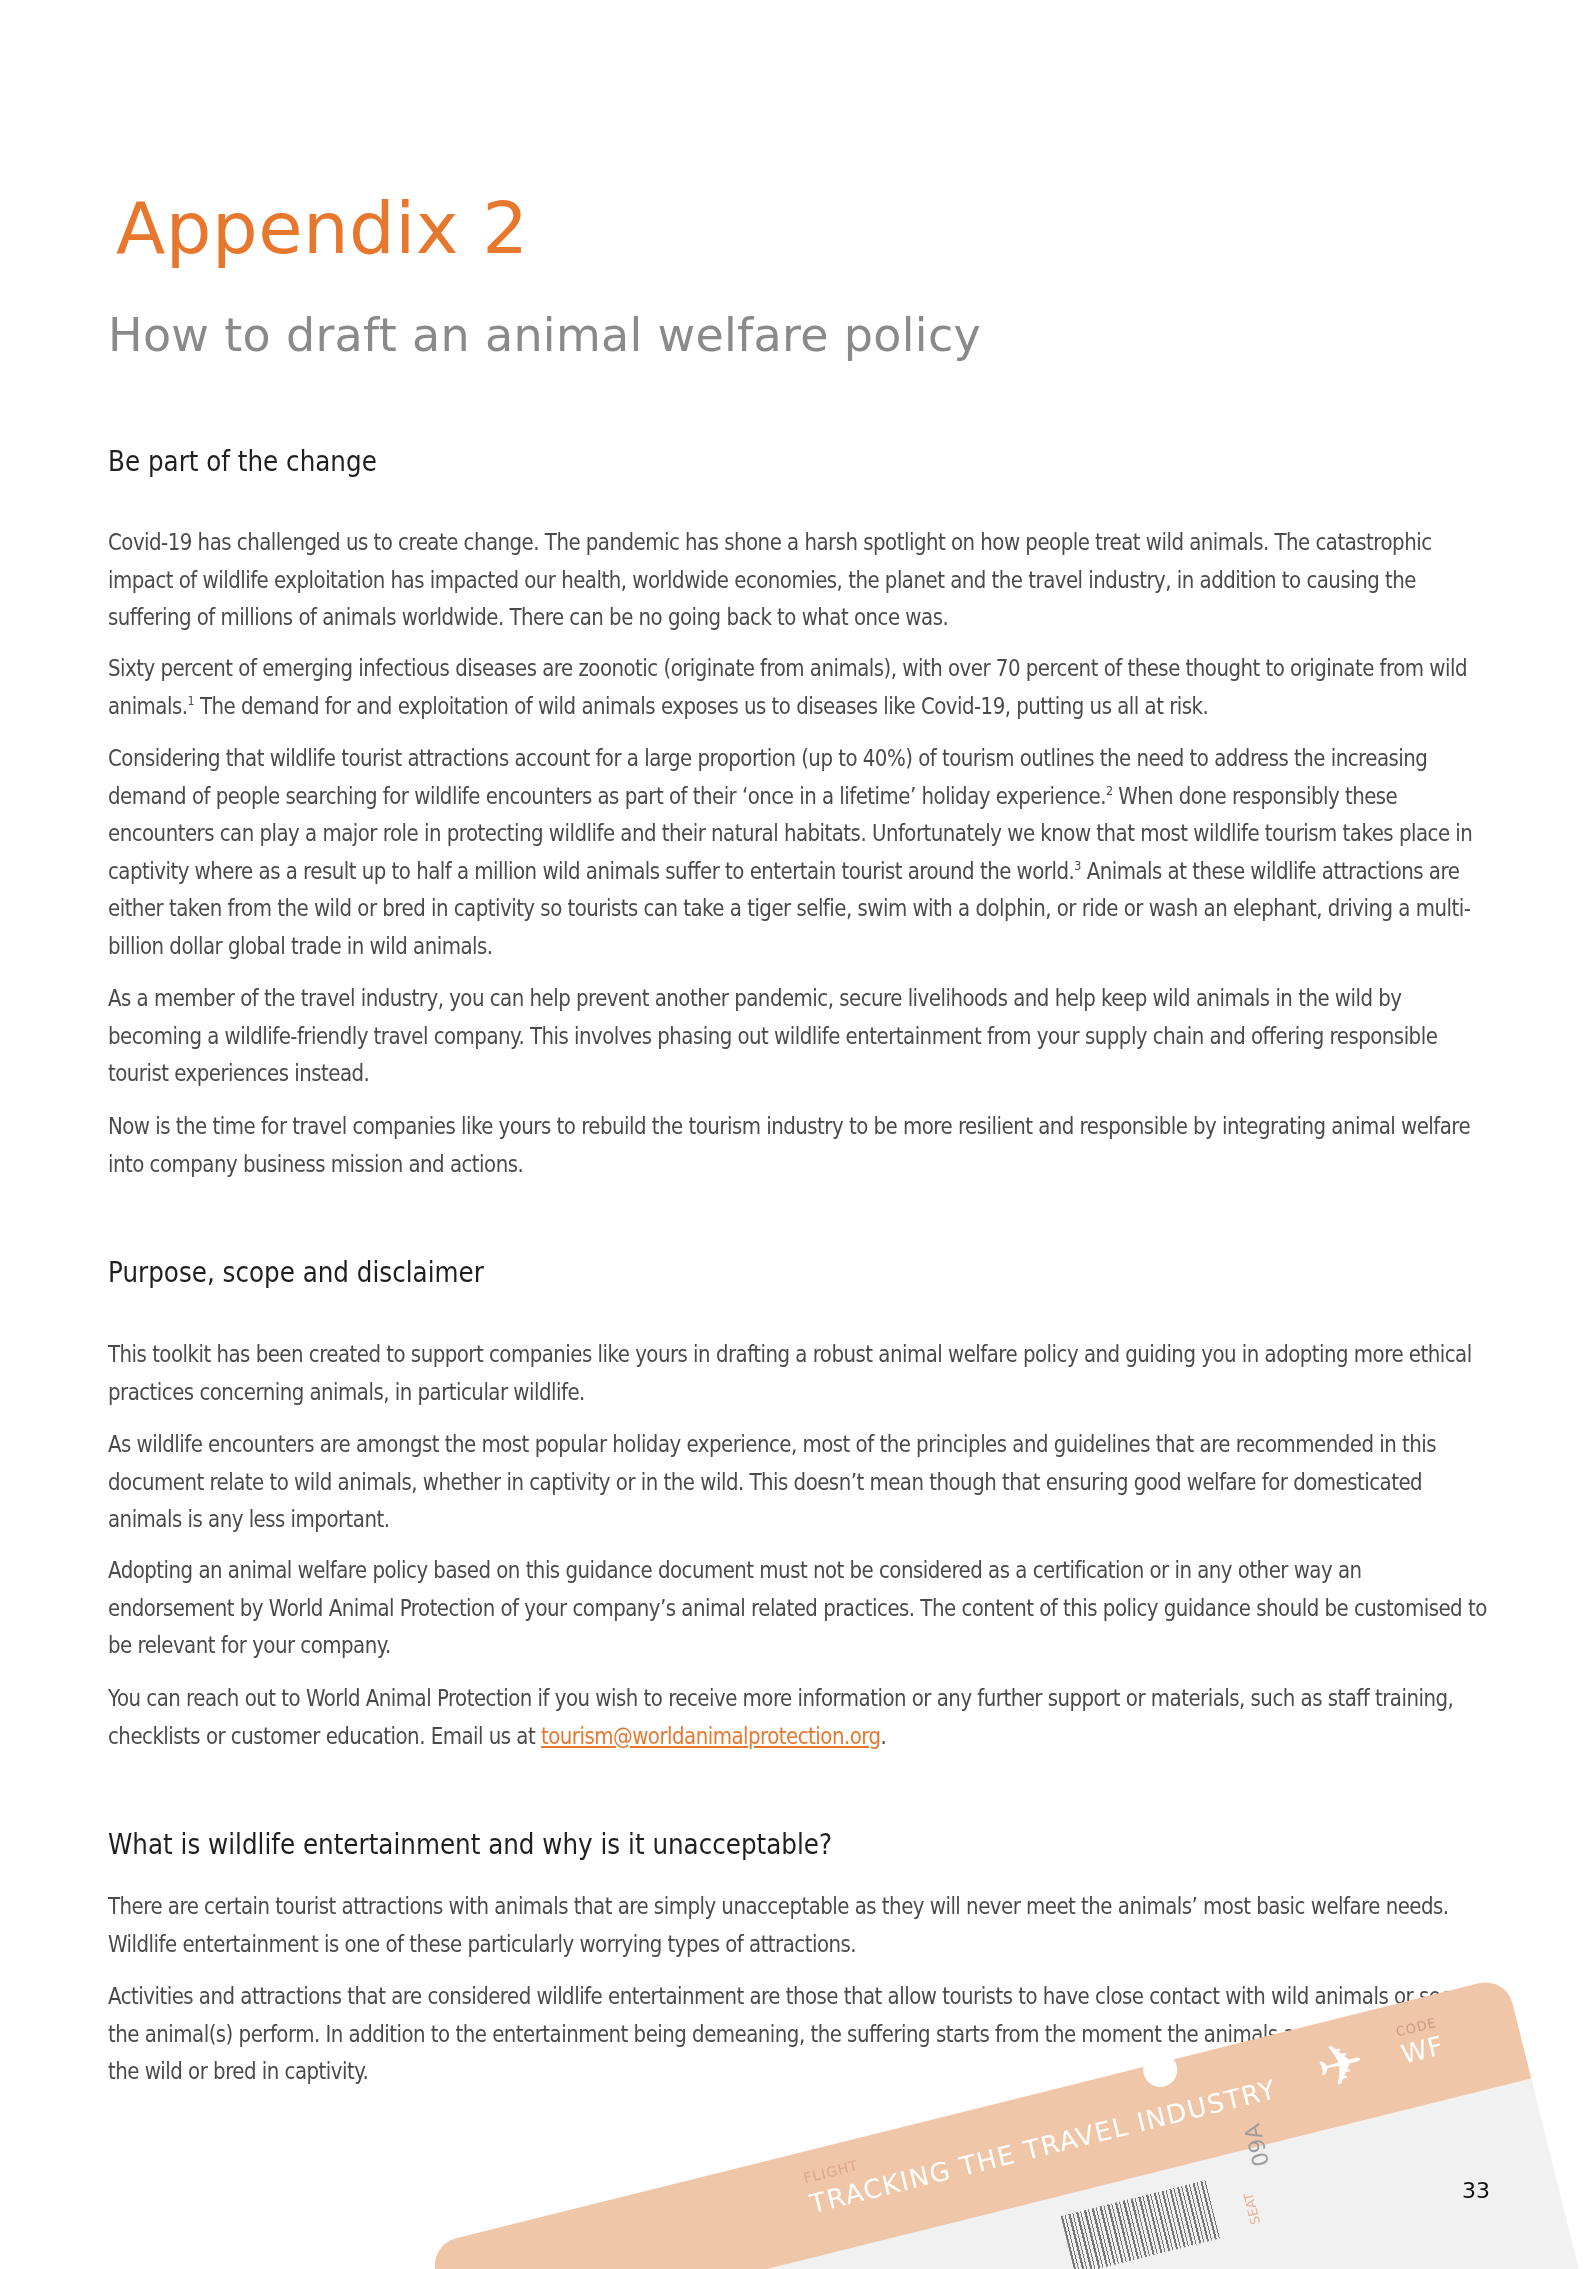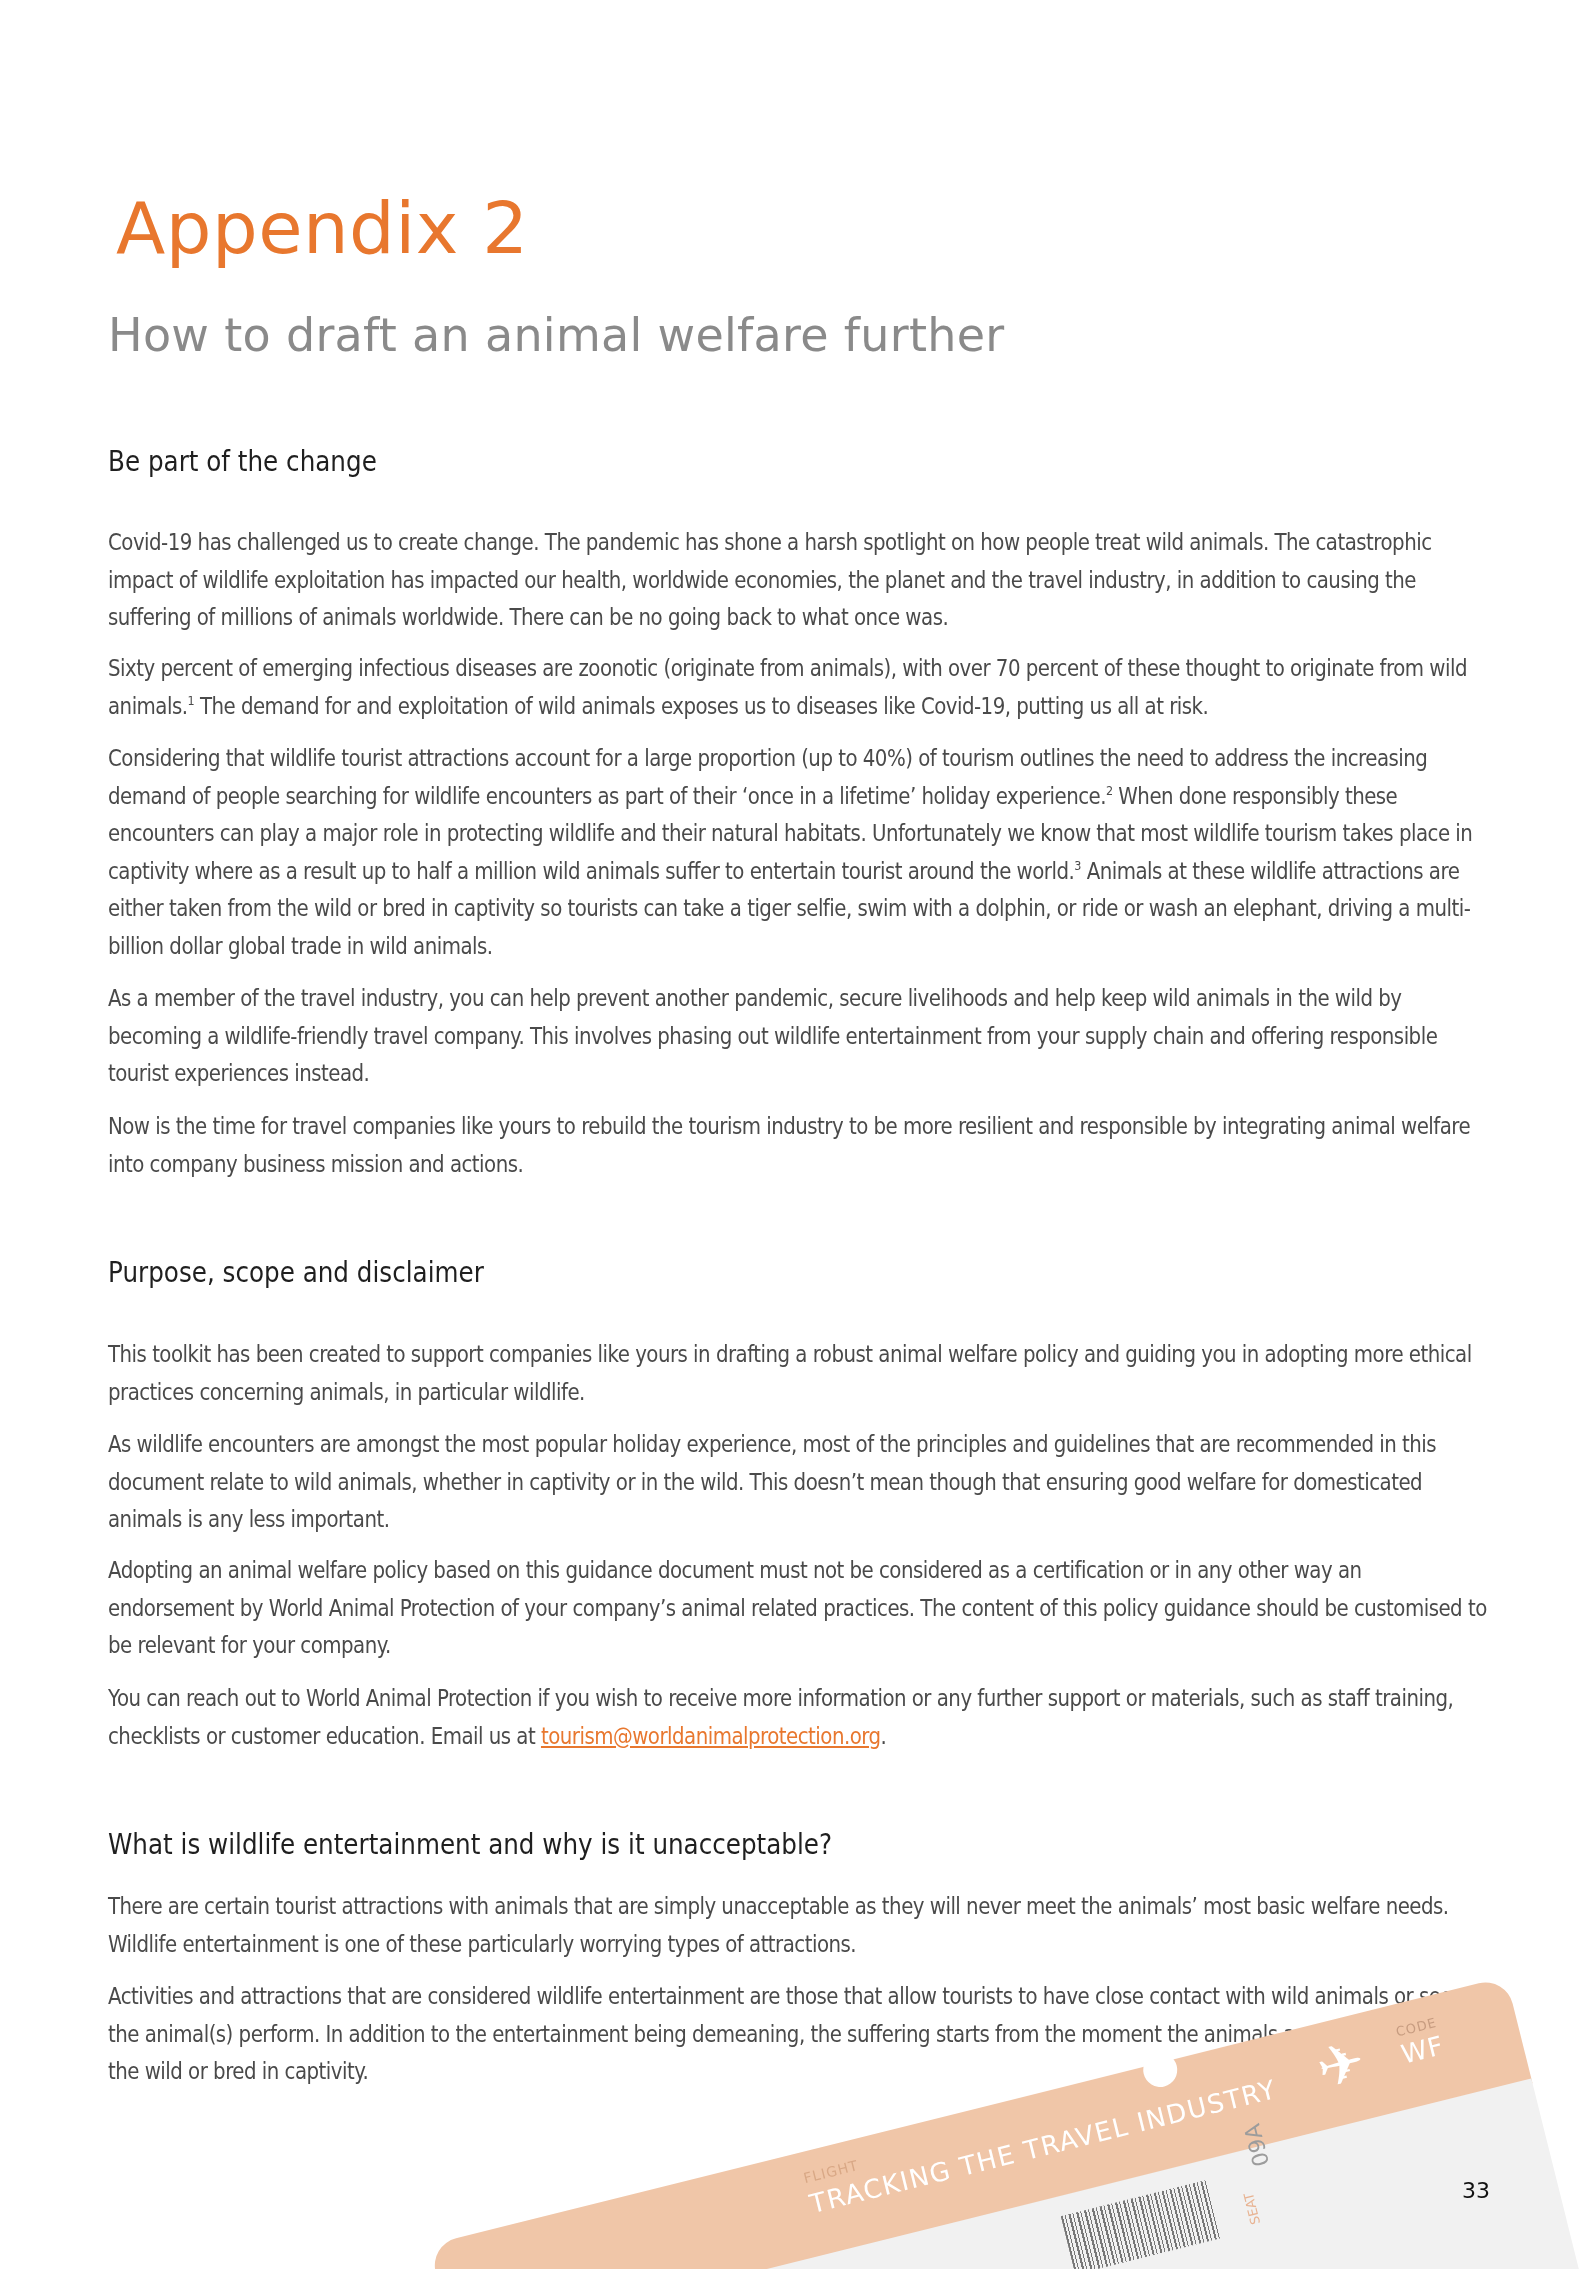--- a/index.html
+++ b/index.html
@@ -24,21 +24,21 @@
   .seat { position: absolute; left: 815px; top: 275px; transform: rotate(-90deg); transform-origin: left top; font-size: 22px; color: #9c9c9c; }
   .seat-label { position: absolute; left: 800px; top: 330px; transform: rotate(-90deg); transform-origin: left top; font-size: 13px; color: #e8b392; }
   .page-number { position: absolute; left: 1462px; top: 2178px; font-size: 22px; color: #111111; }
 </style>
 </head>
 <body>
 
 <div class="page">
 
   <h1 class="title">Appendix 2</h1>
-  <h2 class="subtitle">How to draft an animal welfare further</h2>
+  <h2 class="subtitle">How to draft an animal welfare policy</h2>
 
   <h3 class="h2" style="top:447px;">Be part of the change</h3>
   <p class="para" style="top:524px;">Covid-19 has challenged us to create change. The pandemic has shone a harsh spotlight on how people treat wild animals. The catastrophic impact of wildlife exploitation has impacted our health, worldwide economies, the planet and the travel industry, in addition to causing the suffering of millions of animals worldwide. There can be no going back to what once was.</p>
   <p class="para" style="top:650px;"><span>Sixty percent of emerging infectious diseases are zoonotic (originate from animals), with over 70 percent of these thought to originate from wild animals.</span><sup>1</sup><span> The demand for and exploitation of wild animals exposes us to diseases like Covid-19, putting us all at risk.</span></p>
   <p class="para" style="top:740px;"><span>Considering that wildlife tourist attractions account for a large proportion (up to 40%) of tourism outlines the need to address the increasing demand of people searching for wildlife encounters as part of their ‘once in a lifetime’ holiday experience.</span><sup>2</sup><span> When done responsibly these encounters can play a major role in protecting wildlife and their natural habitats. Unfortunately we know that most wildlife tourism takes place in captivity where as a result up to half a million wild animals suffer to entertain tourist around the world.</span><sup>3</sup><span> Animals at these wildlife attractions are either taken from the wild or bred in captivity so tourists can take a tiger selfie, swim with a dolphin, or ride or wash an elephant, driving a multi-billion dollar global trade in wild animals.</span></p>
   <p class="para" style="top:980px;">As a member of the travel industry, you can help prevent another pandemic, secure livelihoods and help keep wild animals in the wild by becoming a wildlife-friendly travel company. This involves phasing out wildlife entertainment from your supply chain and offering responsible tourist experiences instead.</p>
   <p class="para" style="top:1108px;">Now is the time for travel companies like yours to rebuild the tourism industry to be more resilient and responsible by integrating animal welfare into company business mission and actions.</p>
 
   <h3 class="h2" style="top:1258px;">Purpose, scope and disclaimer</h3>
   <p class="para" style="top:1336px;">This toolkit has been created to support companies like yours in drafting a robust animal welfare policy and guiding you in adopting more ethical practices concerning animals, in particular wildlife.</p>

